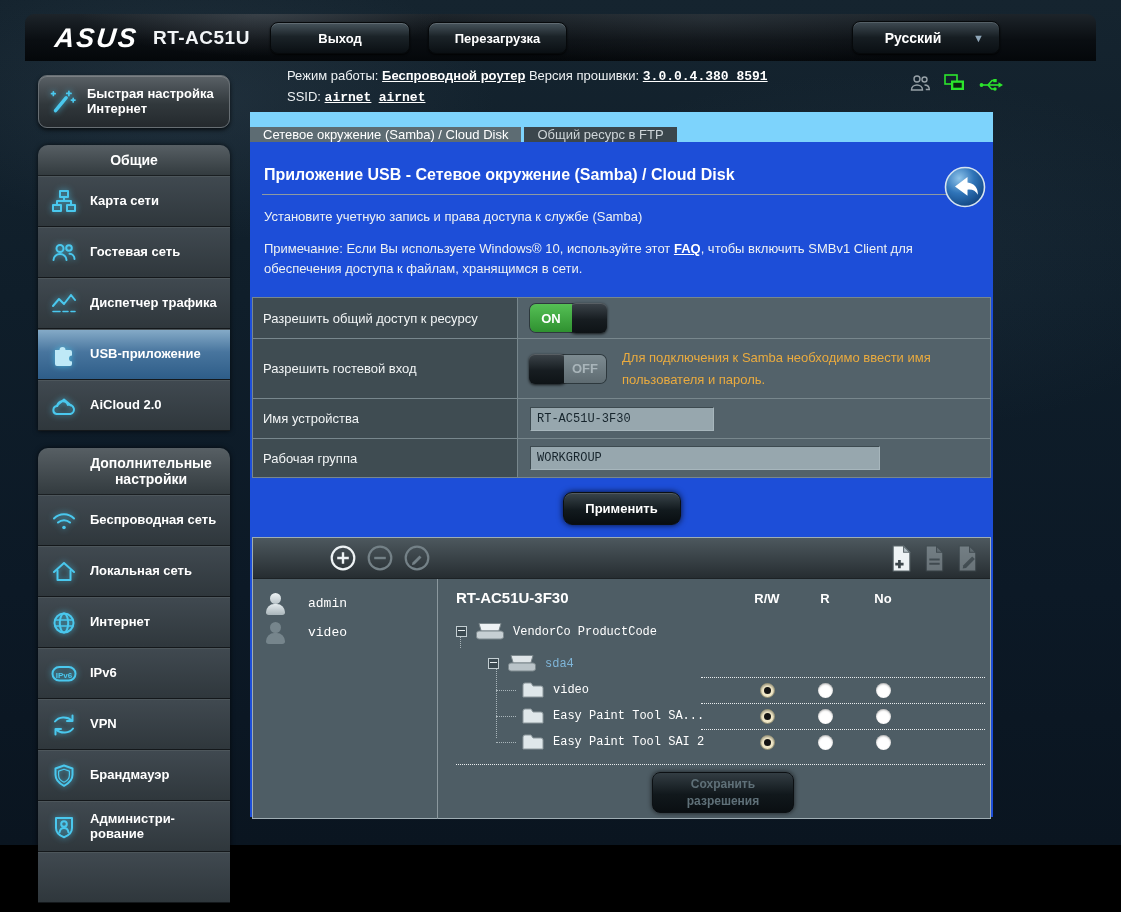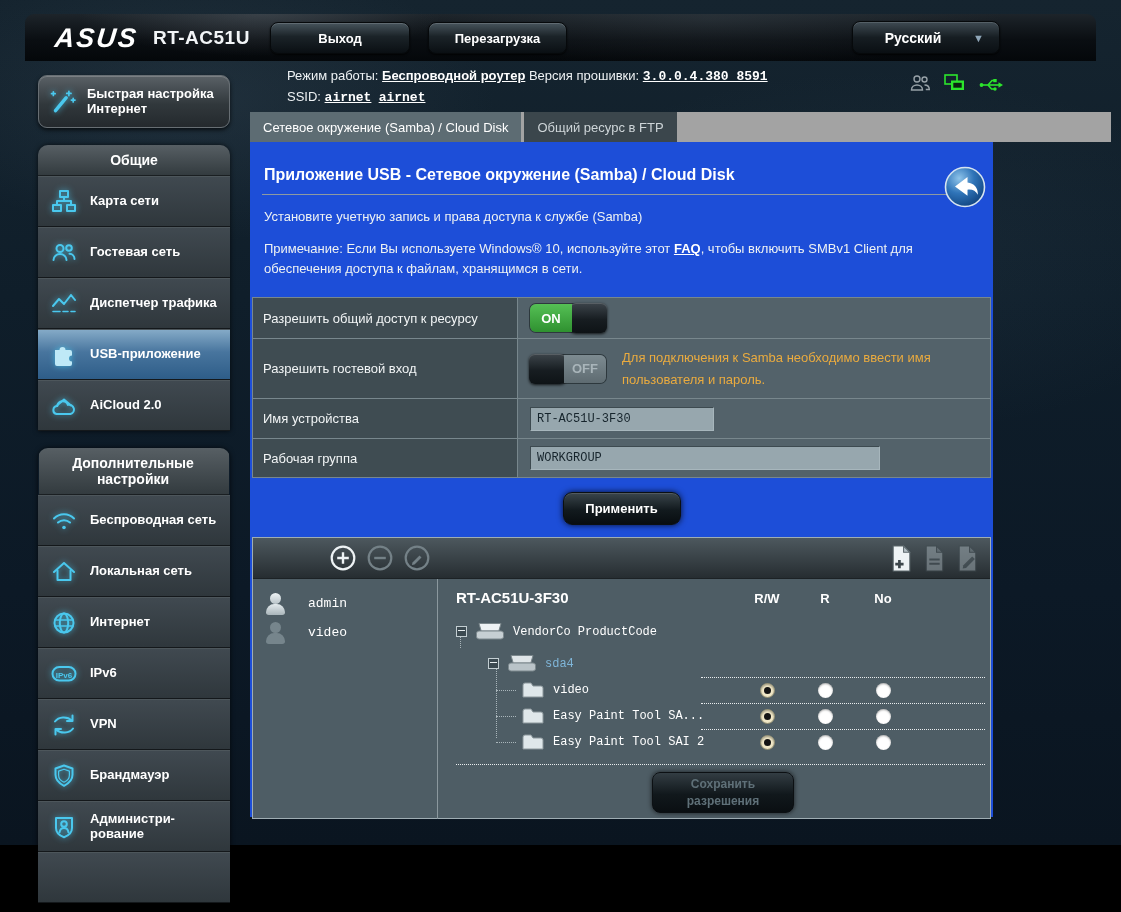--- a/index.html
+++ b/index.html
@@ -46,21 +46,21 @@
   .group-hd{display:flex;align-items:center;justify-content:center;text-align:center;font-weight:bold;font-size:14px;color:#fff;
     padding:7px 4px;line-height:1.15;background:linear-gradient(180deg,#575f64 0%,#333b3f 100%);border-bottom:1px solid #1a1f22;}
   .nav-item{min-height:47px;display:flex;align-items:center;gap:8px;padding:1px 4px 1px 8px;cursor:pointer;
     background:linear-gradient(180deg,#404950 0%,#2f373c 100%);
     border-top:1px solid #4d565b;border-bottom:1px solid #14181b;}
   .nav-item .txt{color:#fff;font-weight:bold;font-size:13px;line-height:1.15;}
   .nav-item.selected{background:linear-gradient(180deg,#84aac7 0%,#48759e 45%,#2e5d88 100%);}
   .nav-icon{width:36px;height:30px;flex:0 0 36px;display:flex;align-items:center;justify-content:center;}
   .nav-icon svg{stroke:#4ac8ee;fill:none;stroke-width:2;stroke-linecap:round;stroke-linejoin:round;filter:drop-shadow(0 0 3px rgba(74,200,238,.75));}
   
-  .tabband{position:absolute;left:250px;top:112px;width:861px;height:30px;background:#a3a3a3;display:flex;}
+  .tabband{position:absolute;left:250px;top:112px;width:743px;height:30px;background:#7dd3fc;display:flex;align-items:flex-end;}
   .tab{padding:0 13px;display:flex;align-items:center;font-size:13px;cursor:pointer;}
   .tab.active{background:#5d6c73;color:#fff;}
   .tab.inactive{background:#3b464c;color:#ced5d8;margin-left:3px;}
   
   .panel{position:absolute;left:250px;top:142px;width:743px;height:675px;background:#1d4ed8;}
   .panel-title{margin:24px 64px 0 14px;color:#fff;font-weight:bold;font-size:16px;}
   .back-btn{position:absolute;right:7px;top:24px;width:42px;height:42px;cursor:pointer;}
   .divider{border-top:1px solid #8d9aa1;margin:10px 12px 0 12px;}
   .para{margin:12px 14px 0 14px;color:#eef2f3;font-size:13px;line-height:1.55;max-width:715px;}
   .ftable{margin:18px 2px 0 2px;border:1px solid #78878d;border-bottom:none;}
@@ -244,21 +244,21 @@
         <svg width="28" height="28" viewBox="0 0 28 28">
             <path d="M7 13.5l7-6 7 6"></path>
             <path d="M6.5 22a4 4 0 0 1 .8-7.9 5.5 5.5 0 0 1 10.6-1.2A4.5 4.5 0 0 1 20.5 22z"></path>
           </svg>
       </span>
       <span class="txt">AiCloud 2.0</span>
     </div>
   </div>
 
   <div class="nav-group">
-    <div class="group-hd" style="width:130px;margin:0 auto;padding-left:29px;padding-right:31px;">Дополнительные настройки</div>
+    <div class="group-hd" style="width:130px;margin:0 auto;padding-left:48px;padding-right:31px;">Дополнительные настройки</div>
 
     <div class="nav-item">
       <span class="nav-icon">
         <svg width="28" height="28" viewBox="0 0 28 28">
             <path d="M4 11.5a14 14 0 0 1 20 0M8 15.5a9 9 0 0 1 12 0"></path>
             <circle cx="14" cy="20.5" r="1.8" fill="#4ac8ee" stroke="none"></circle>
           </svg>
       </span>
       <span class="txt">Беспроводная сеть</span>
     </div>

